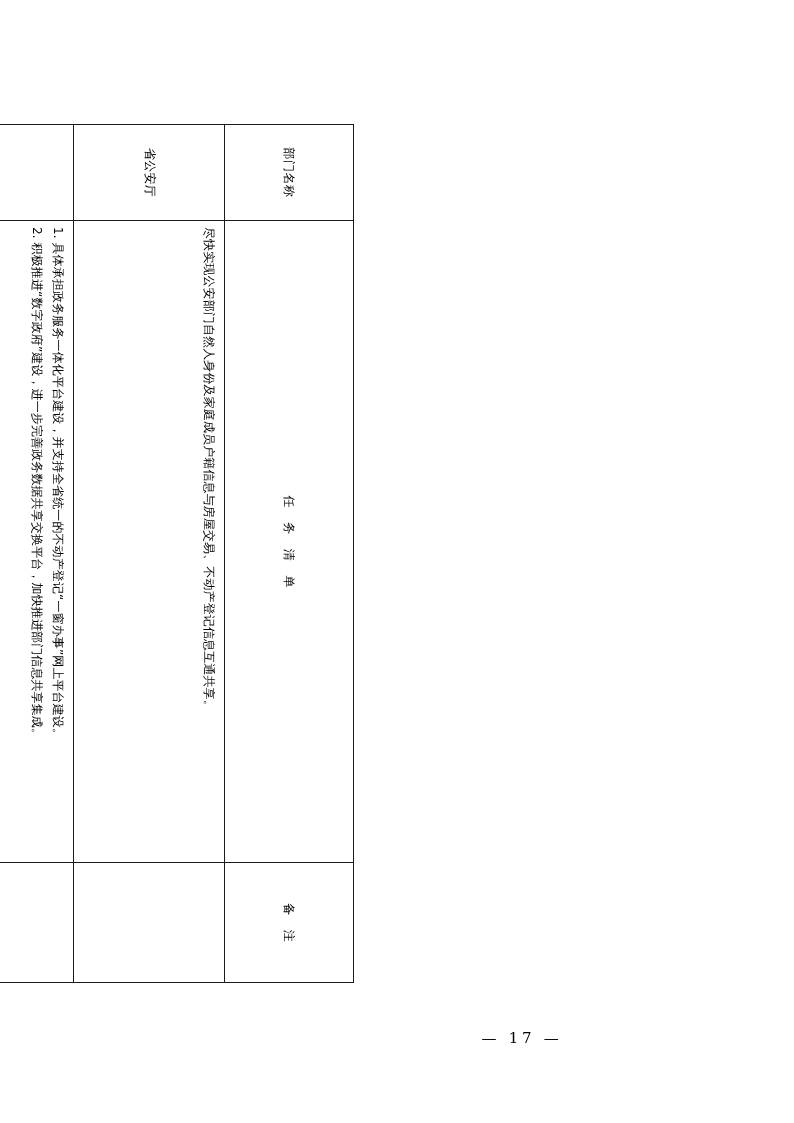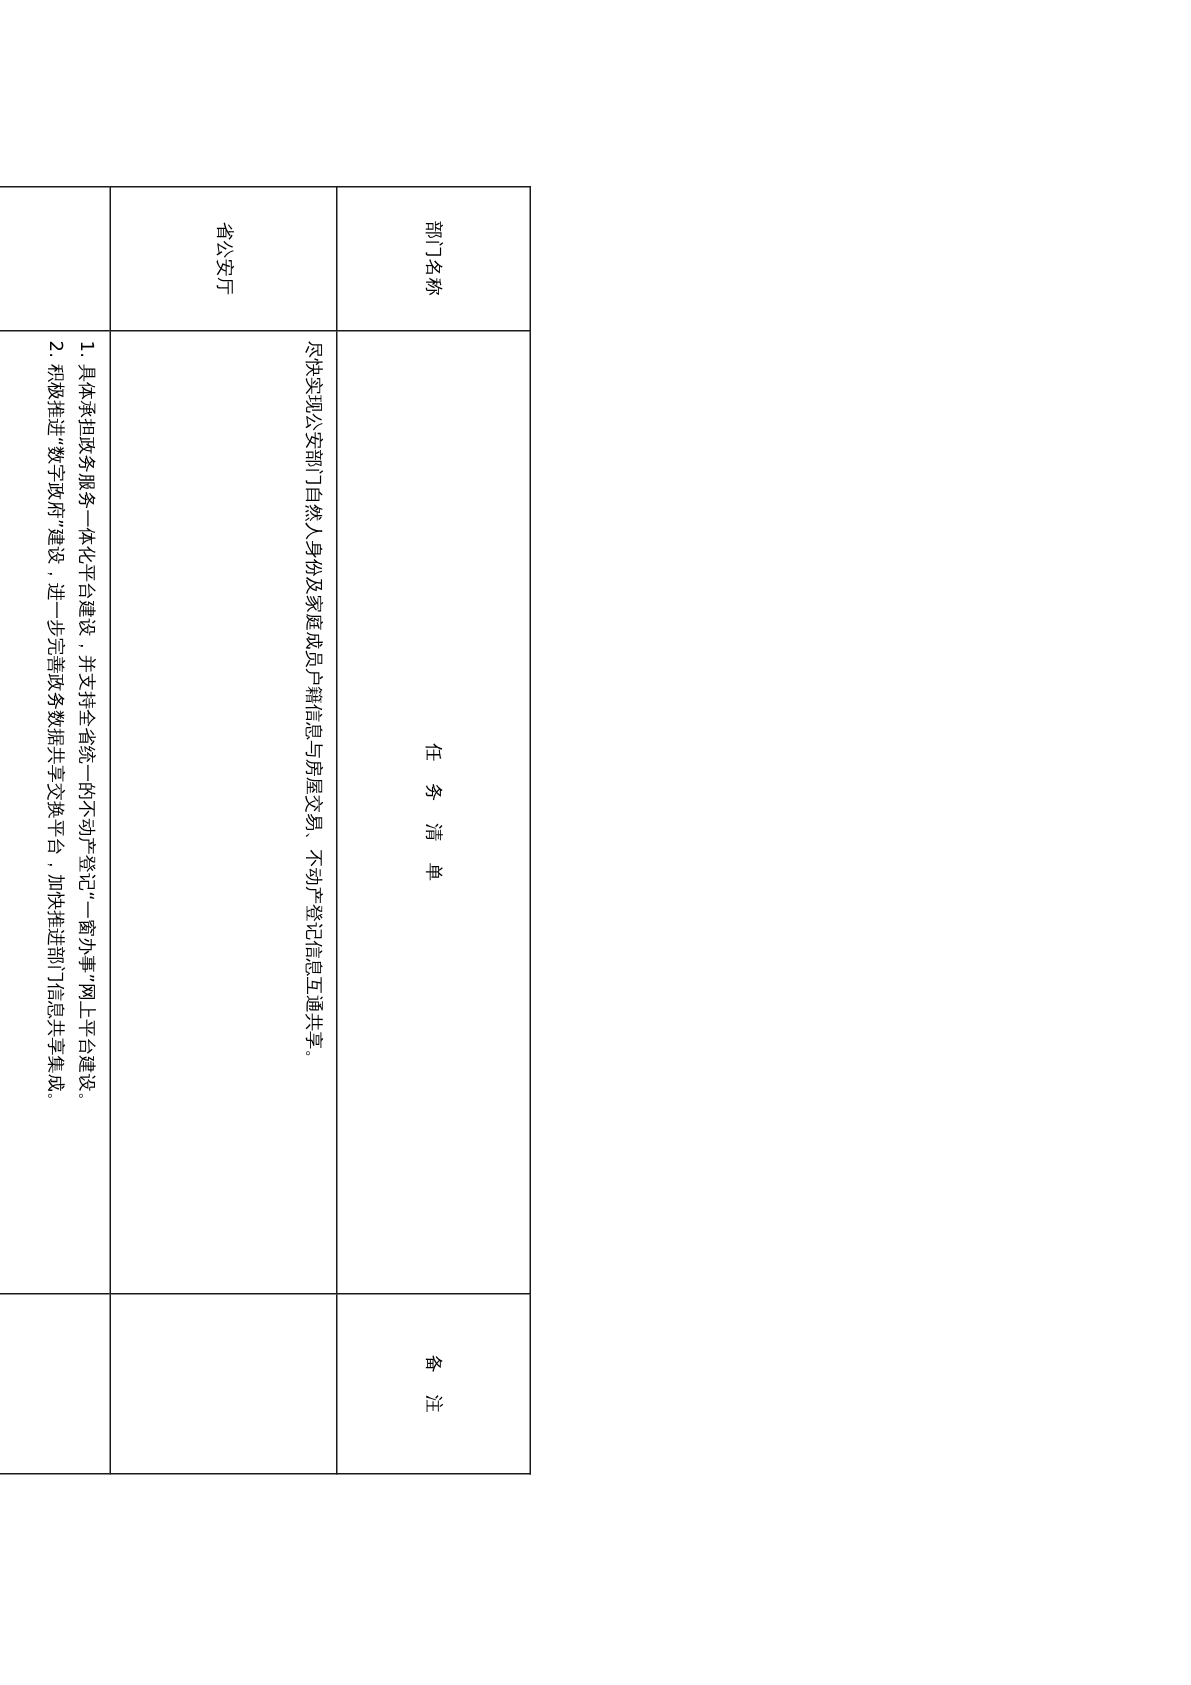--- a/index.html
+++ b/index.html
@@ -135,14 +135,15 @@
             <span class="line">1. 具体承担政务服务一体化平台建设，并支持全省统一的不动产登记“一窗办事”网上平台建设。</span>
             <span class="line">2. 积极推进“数字政府”建设，进一步完善政务数据共享交换平台，加快推进部门信息共享集成。</span>
           </td>
           <td class="cell-note"></td>
         </tr>
 
       </tbody>
     </table>
   </div>
 
+  <div class="page-number">— 17 —</div>
 
 </div>
 
 </body></html>

